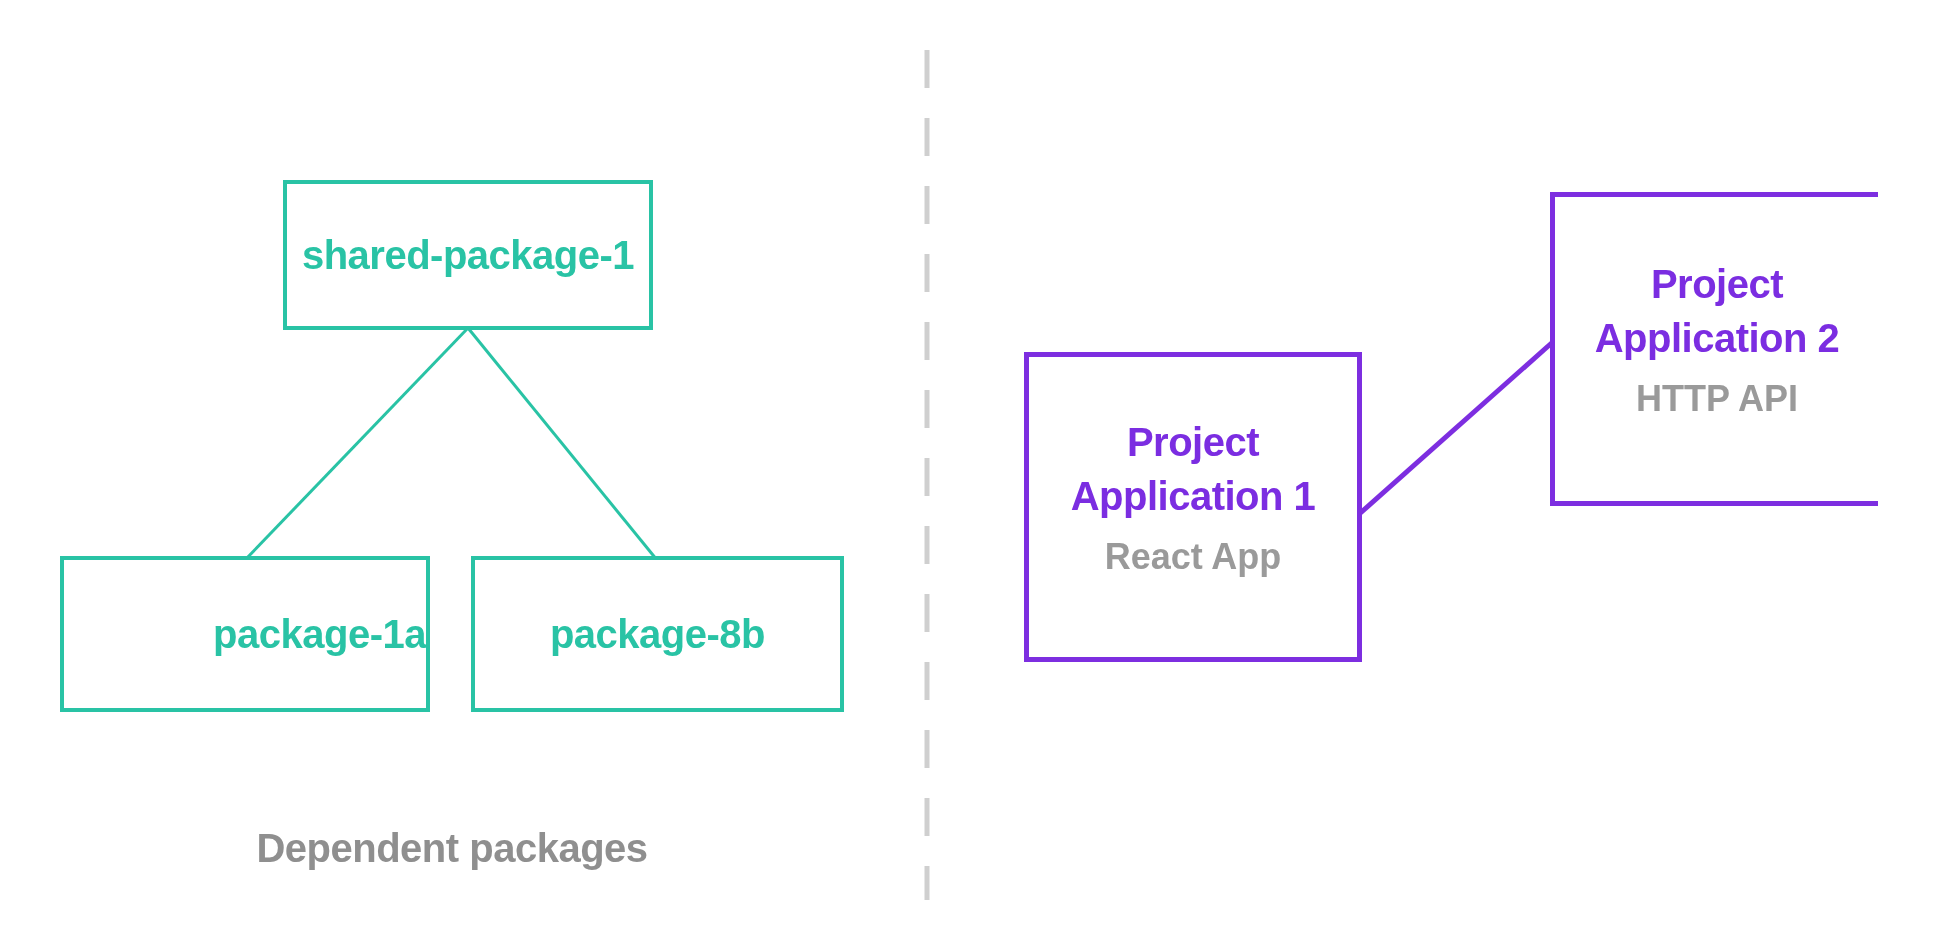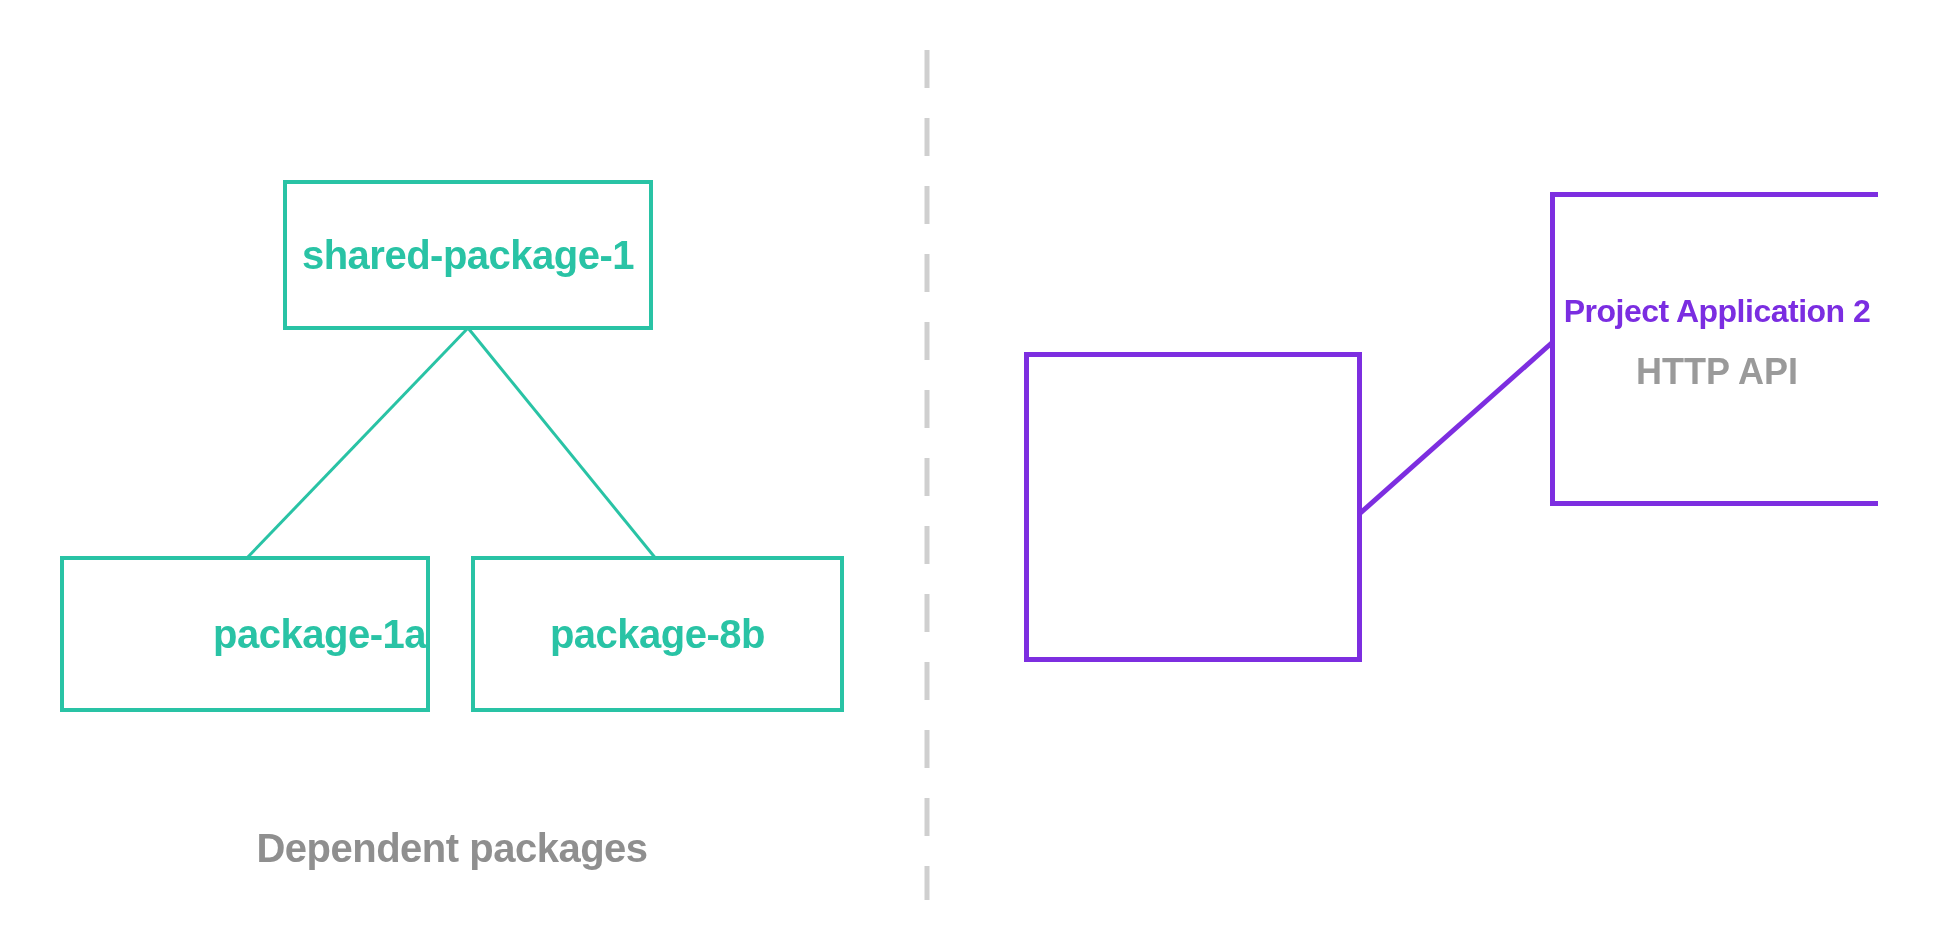--- a/index.html
+++ b/index.html
@@ -40,21 +40,21 @@
     letter-spacing:-0.5px;
     white-space:nowrap;
   }
   .app-content{
     display:flex;flex-direction:column;align-items:center;justify-content:center;
     width:100%;height:100%;
     transform:translateY(-10px);
   }
   .app-title{
     color:var(--title-purple);
-    font-size:32px;font-weight:700;line-height:54px;
+    font-size:40px;font-weight:700;line-height:54px;
     letter-spacing:-0.5px;
     max-width:312px;
     text-align:center;
   }
   .app-subtitle{
     color:var(--subtitle-gray);
     font-size:36px;font-weight:700;line-height:44px;
     margin-top:12px;
     white-space:nowrap;
   }
@@ -97,20 +97,22 @@
   </div>
 
   <div class="box teal" id="node-p1b">
     <span class="pkg-label">package-8b</span>
   </div>
 
   <div class="caption" id="caption-left">Dependent packages</div>
 
   <div class="box purple" id="node-app1">
     <div class="app-content">
+      <div class="app-title">Project Application 1</div>
+      <div class="app-subtitle">React App</div>
     </div>
   </div>
 
   <div class="box purple" id="node-app2">
     <div class="app-content">
       <div class="app-title">Project Application 2</div>
       <div class="app-subtitle">HTTP API</div>
     </div>
   </div>
 

